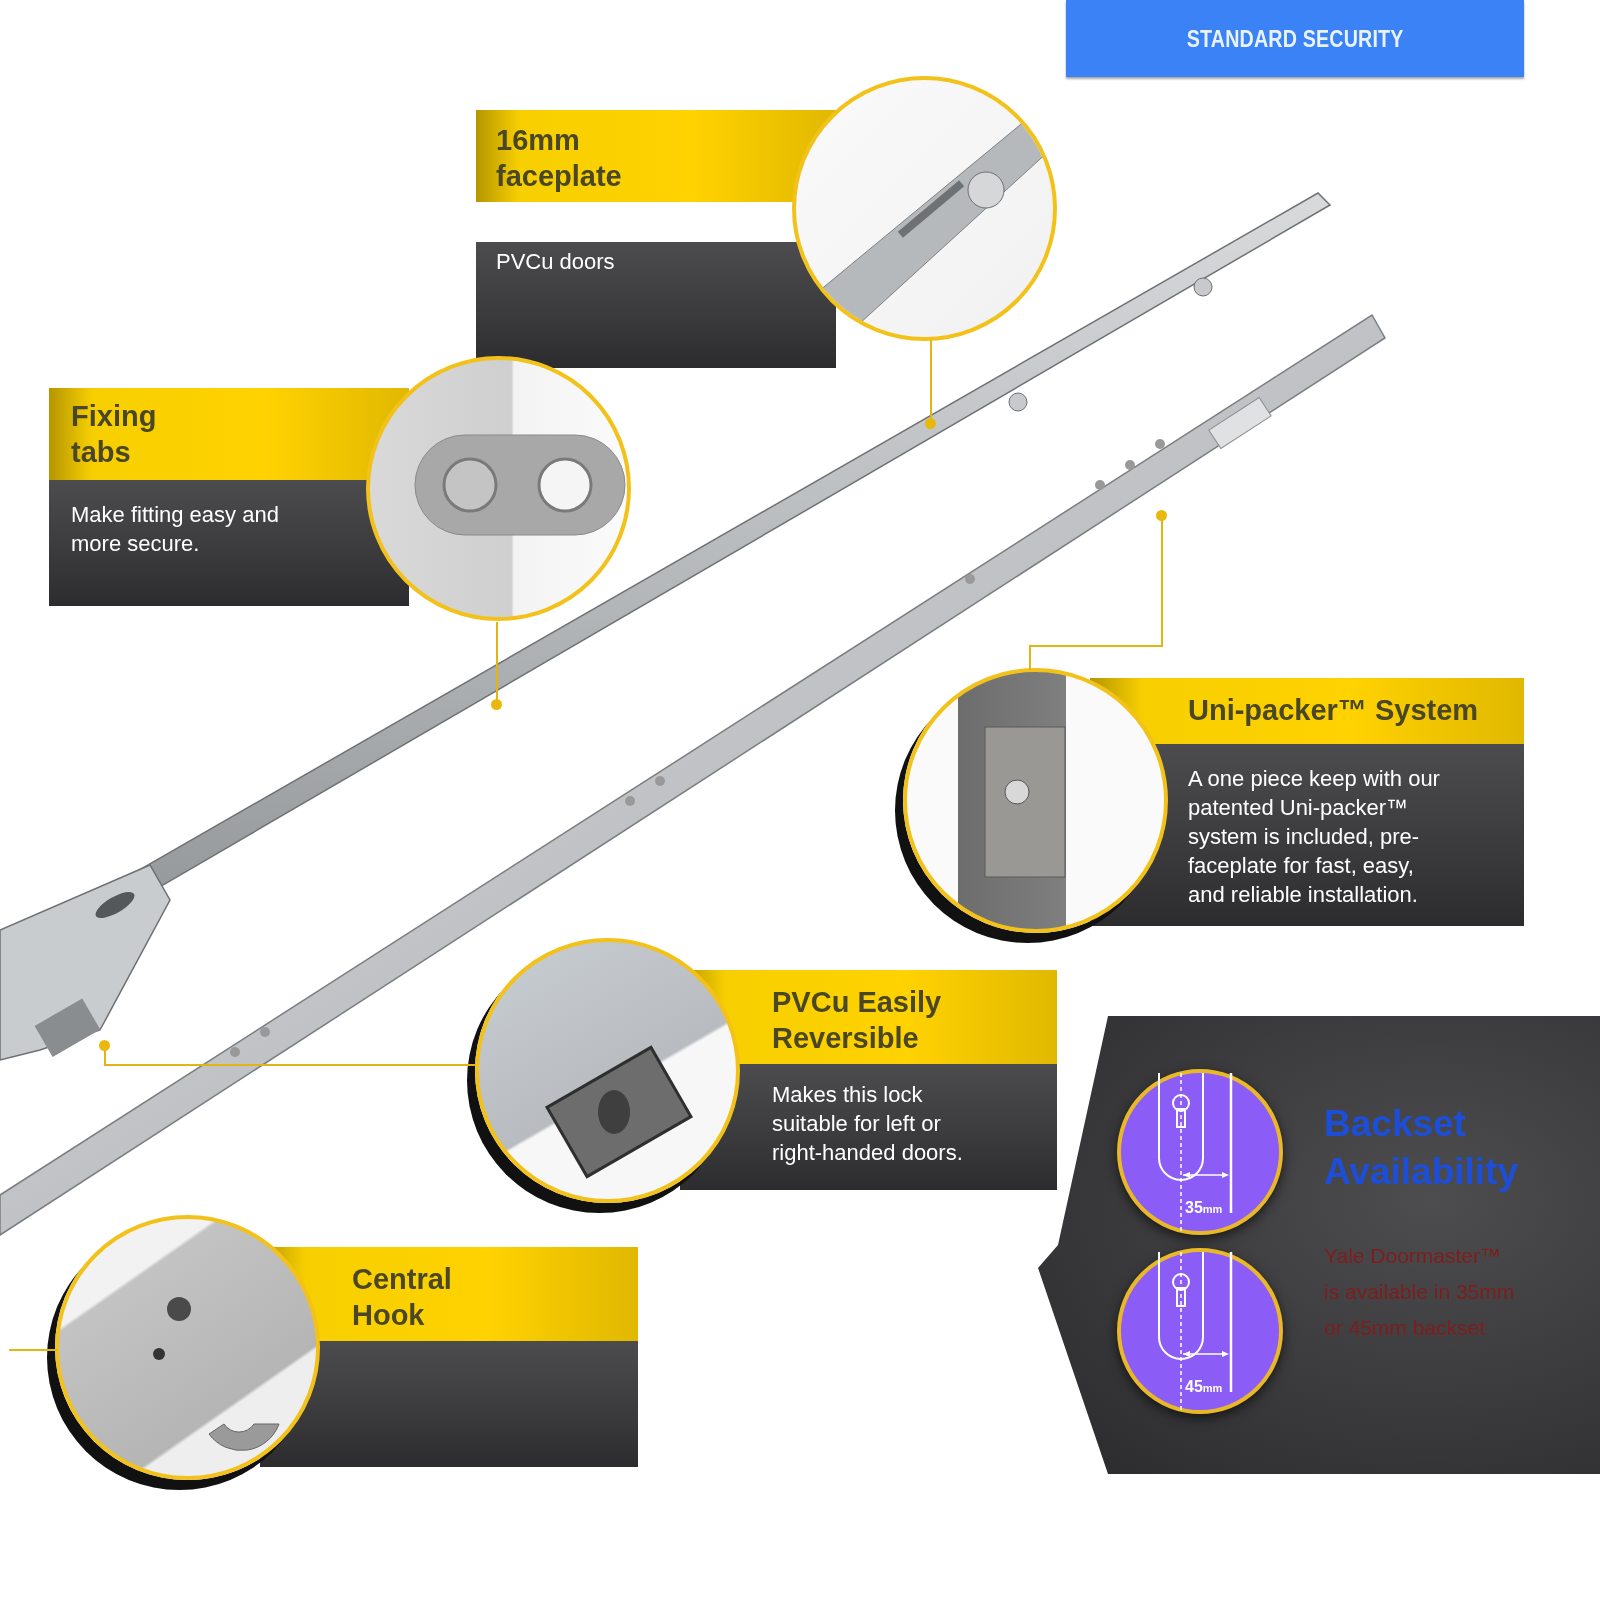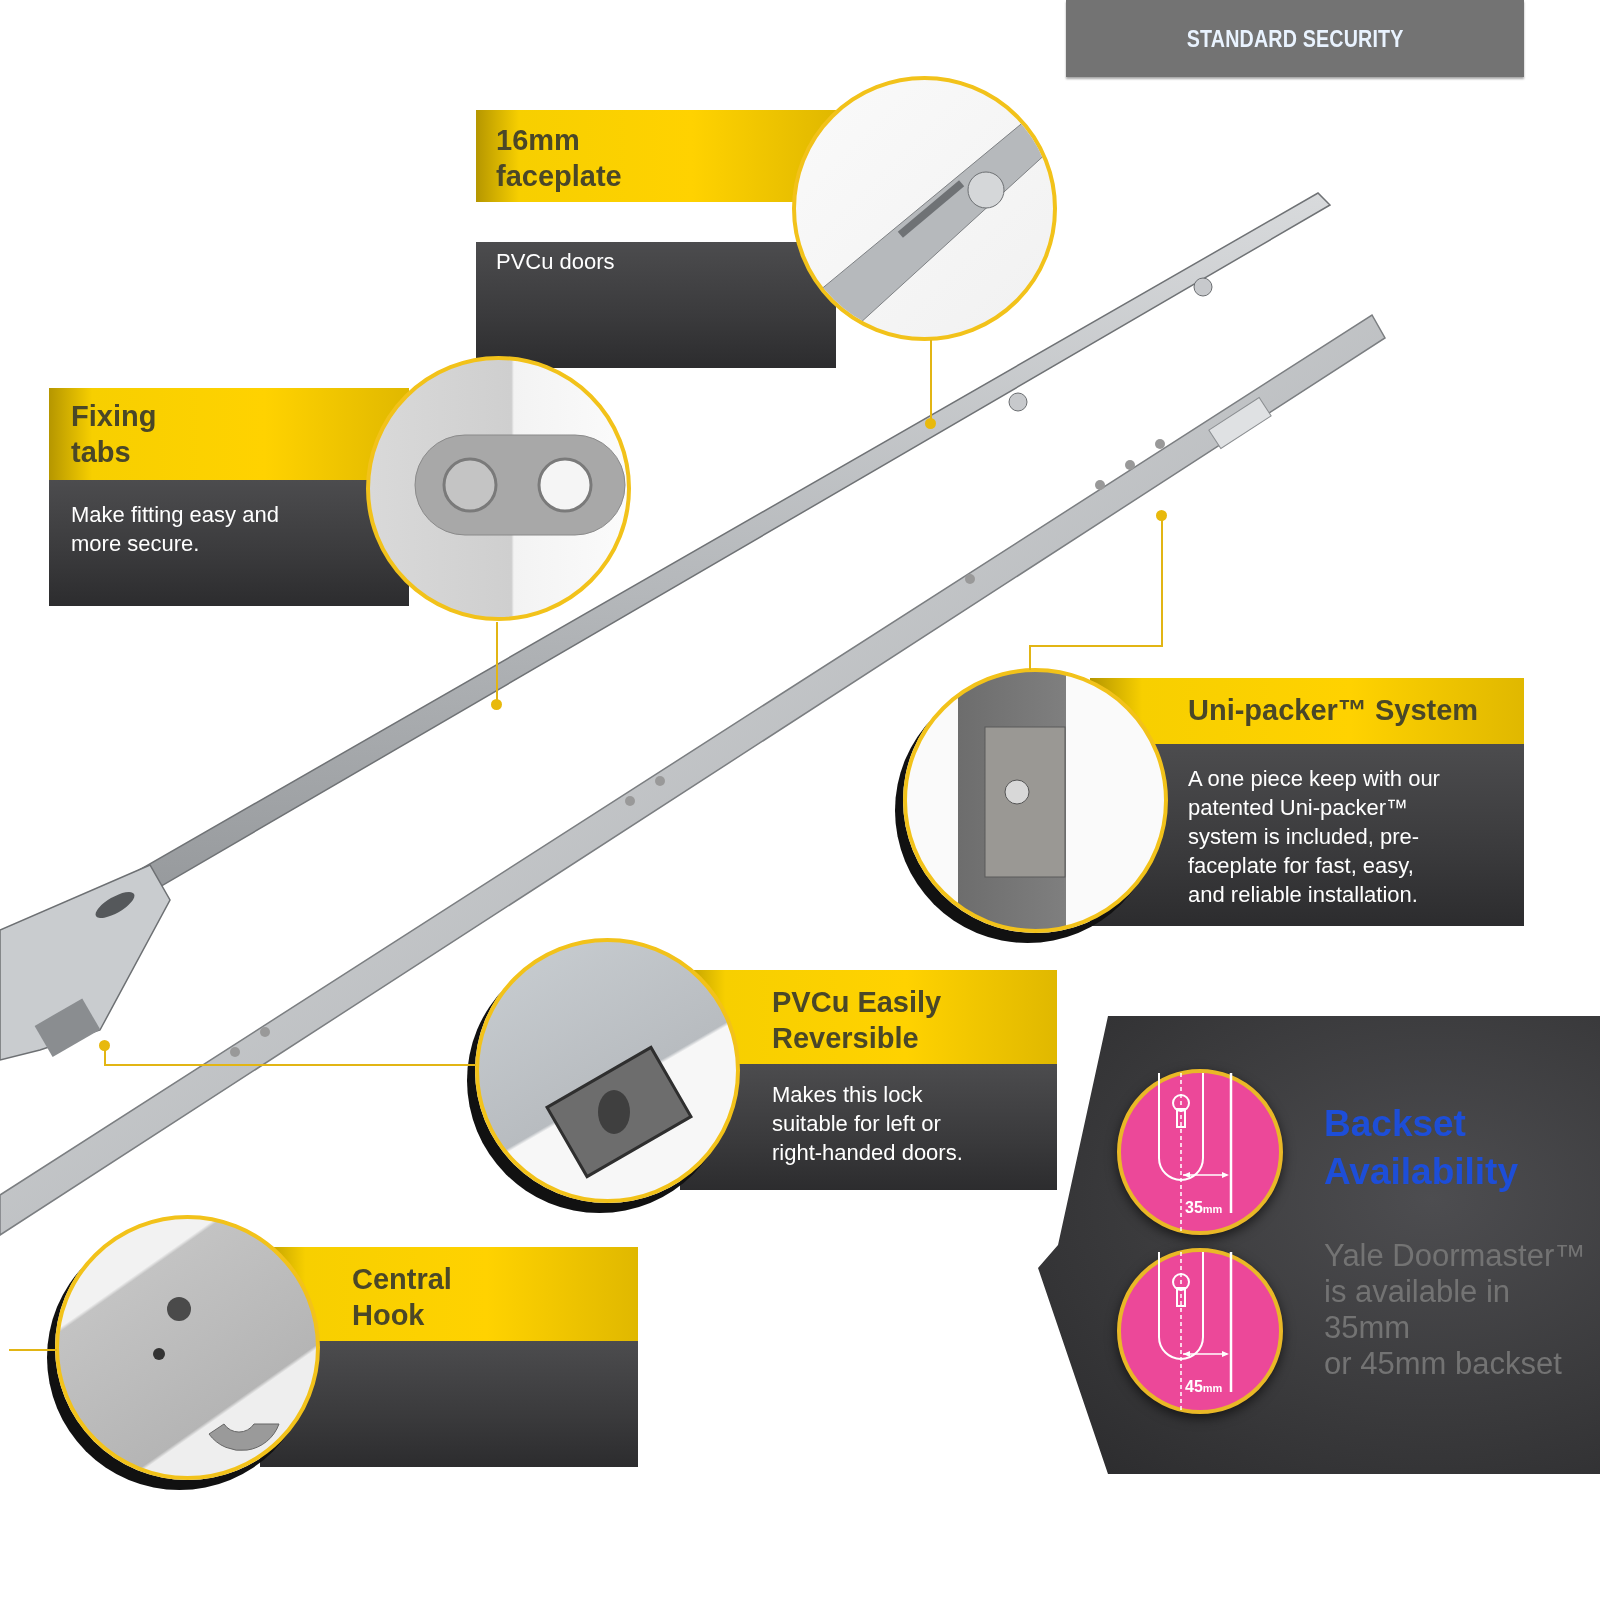--- a/index.html
+++ b/index.html
@@ -4,21 +4,21 @@
 <style>
   * { box-sizing: border-box; margin: 0; padding: 0; }
   html, body { width: 1600px; height: 1600px; background: #ffffff; overflow: hidden; }
   body { position: relative; font-family: "Liberation Sans", sans-serif; }
 
   .abs { position: absolute; }
 
   
   .banner {
     left: 1066px; top: 0; width: 458px; height: 77px;
-    background: #737373;
+    background: #3b82f6;
     display: flex; align-items: center; justify-content: center;
     box-shadow: 0 2px 2px rgba(0,0,0,0.35);
   }
   .banner span {
     color: #e9f3ff; font-weight: bold; font-size: 24px; letter-spacing: 0.2px;
     transform: scaleX(0.82); display: inline-block;
   }
 
   
   .card { position: absolute; }
@@ -52,25 +52,25 @@
   svg.bars { position: absolute; left: 0; top: 0; }
 
   
   .backset {
     left: 1038px; top: 1016px; width: 562px; height: 458px;
     background: radial-gradient(ellipse at 70% 40%, #4d4d50 0%, #3a3a3c 55%, #2a2a2c 100%);
     clip-path: polygon(70px 0, 100% 0, 100% 100%, 70px 100%, 0 55%, 20px 50%);
   }
   .bs-circle {
     position: absolute; width: 166px; height: 166px; border-radius: 50%;
-    background: #ec4899; border: 4px solid #e9b827;
+    background: #8b5cf6; border: 4px solid #e9b827;
     box-shadow: 0 4px 12px rgba(0,0,0,0.6);
   }
   .bs-title { color: #1d4ed8; font-weight: bold; font-size: 37px; line-height: 48px; }
-  .bs-desc { color: #737373; font-size: 31px; line-height: 36px; }
+  .bs-desc { color: #7f1d1d; font-size: 21px; line-height: 36px; }
 </style>
 </head>
 <body>
 
 <svg class="bars" width="1600" height="1600">
   <defs>
     <linearGradient id="steel" x1="0" y1="0" x2="0" y2="1">
       <stop offset="0" stop-color="#d8dadc"></stop>
       <stop offset="0.5" stop-color="#b5b8bb"></stop>
       <stop offset="1" stop-color="#8e9194"></stop>

